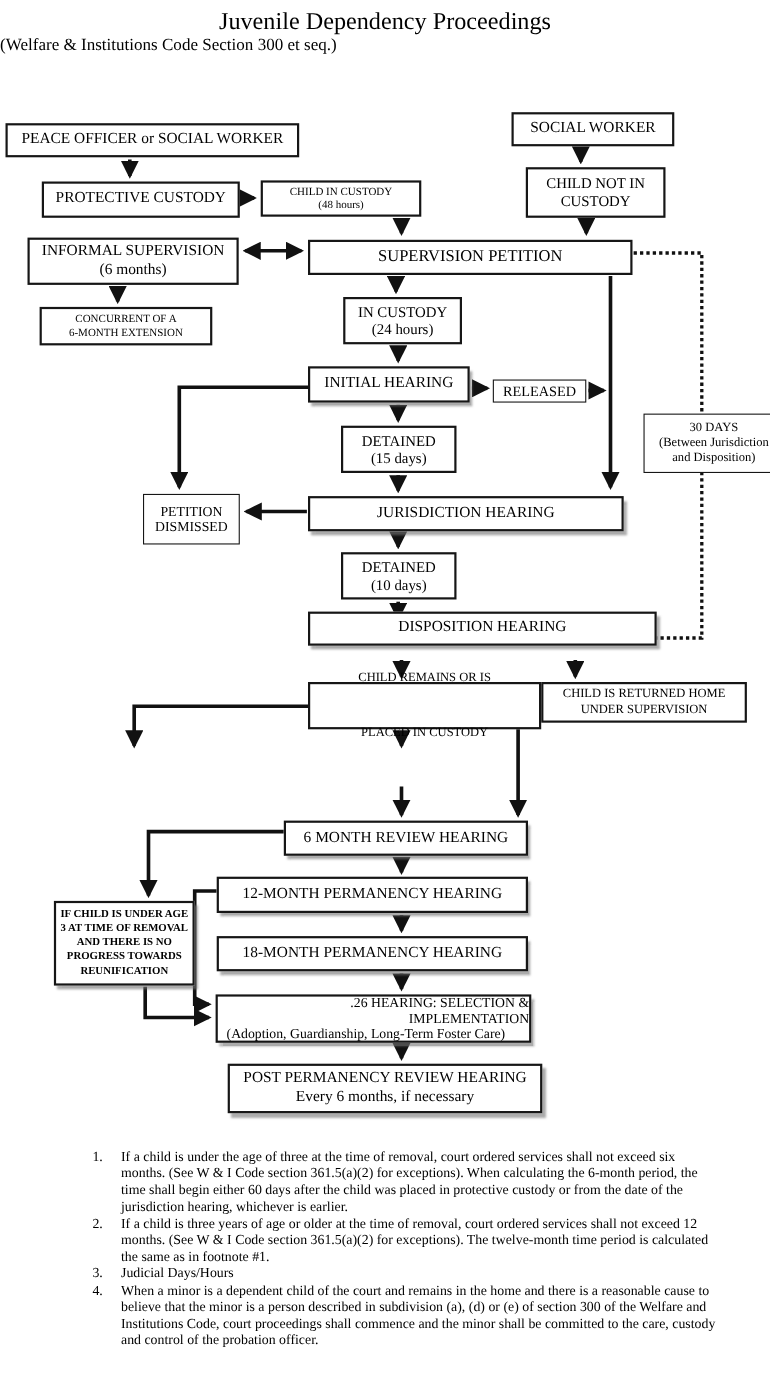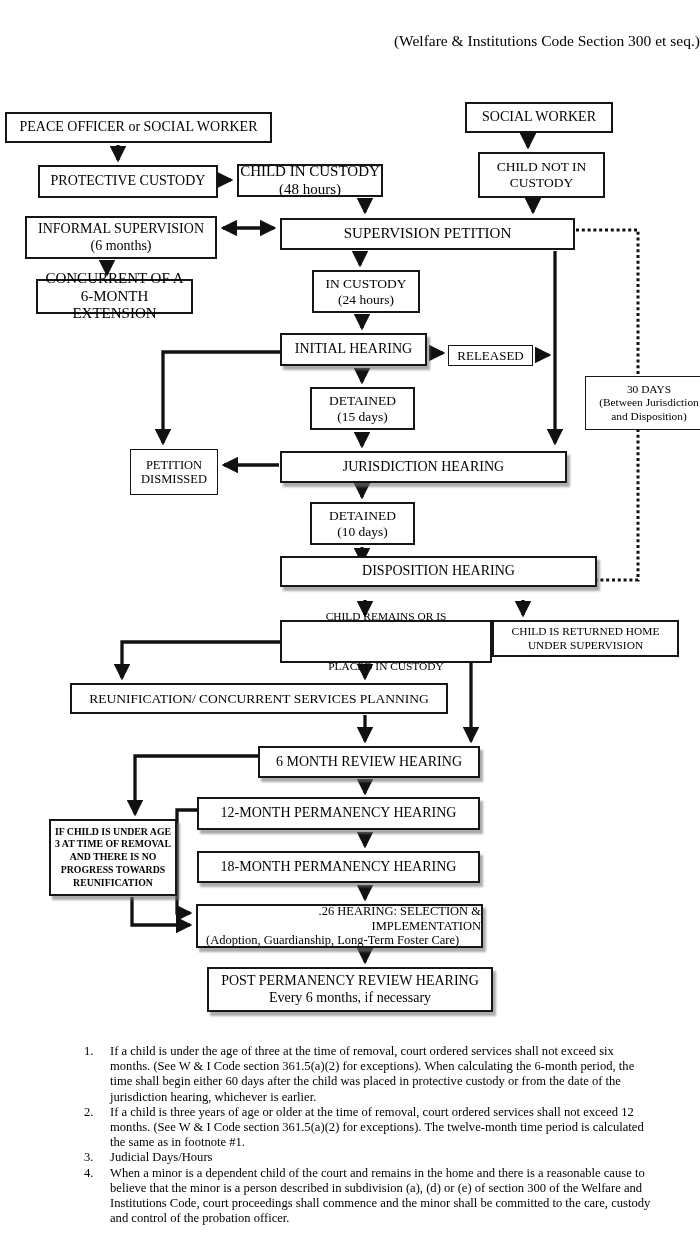--- a/index.html
+++ b/index.html
@@ -1,38 +1,39 @@
 <!DOCTYPE html>
 <html><head>
 <meta charset="utf-8">
 <style>
   html,body{margin:0;padding:0;background:#fff;}
   #canvas{position:relative;width:700px;height:1250px;background:#ffffff;overflow:hidden;
           font-family:"Liberation Serif",serif;color:#000;}
   #title{position:absolute;left:0;top:6px;width:700px;text-align:center;font-size:22px;}
-  #subtitle{position:absolute;left:0;top:32px;width:700px;text-align:right;font-size:15.5px;}
+  #subtitle{position:absolute;left:0;top:32px;width:700px;text-align:left;font-size:15.5px;}
   svg.lines{position:absolute;left:0;top:0;z-index:1;}
   .box{position:absolute;background:#fff;border:2px solid #161616;box-sizing:border-box;
        display:flex;flex-direction:column;align-items:center;justify-content:center;
        text-align:center;line-height:1.16;z-index:2;}
   .sh{box-shadow:3px 4px 2px rgba(115,115,115,0.6);}
   .f15{font-size:15px}.f14{font-size:14px}.f135{font-size:13.5px}.f13{font-size:13px}
-  .f125{font-size:12.5px}.f115{font-size:11.4px}.f11{font-size:15px}
+  .f125{font-size:12.5px}.f115{font-size:11.4px}.f11{font-size:10px}
   .f9{font-size:9.8px;font-weight:bold;line-height:1.3;}
   .la{align-items:flex-start;text-align:right;padding-left:8px;}
   #footnotes{position:absolute;left:84px;top:1044px;width:568px;font-size:12.6px;line-height:15.2px;}
   .fn{display:flex;margin:0;}
   .fn .num{width:26px;flex:none;}
   .fn .txt{flex:1;}
 </style>
 </head>
 <body>
 
 <div id="canvas">
 
+  <div id="title">Juvenile Dependency Proceedings</div>
   <div id="subtitle">(Welfare &amp; Institutions Code Section 300 et seq.)</div>
 
   <svg class="lines" width="700" height="1250" viewBox="0 0 700 1250">
     <defs>
       <marker id="ah" markerUnits="strokeWidth" markerWidth="5" markerHeight="5" viewBox="0 0 4 4" refX="3.4" refY="2" orient="auto">
         <path d="M0,0 L4,2 L0,4 z" fill="#111"></path>
       </marker>
       <marker id="ahs" markerUnits="strokeWidth" markerWidth="5" markerHeight="5" viewBox="0 0 4 4" refX="3.4" refY="2" orient="auto-start-reverse">
         <path d="M0,0 L4,2 L0,4 z" fill="#111"></path>
       </marker>
@@ -154,23 +155,20 @@
   <div class="box f115" style="left:280px;top:620px;width:212px;height:43px;gap:36px;">
     <div>CHILD REMAINS OR IS</div>
     <div>PLACED IN CUSTODY</div>
   </div>
 
   <div class="box f115" style="left:492px;top:620px;width:187px;height:37px;">
     <div>CHILD IS RETURNED HOME</div>
     <div>UNDER SUPERVISION</div>
   </div>
 
-  <div class="box f135" style="left:70px;top:683px;width:378px;height:31px;">
-    <div>REUNIFICATION/ CONCURRENT SERVICES PLANNING</div>
-  </div>
 
   <div class="box sh f14" style="left:258px;top:746px;width:222px;height:32px;">
     <div>6 MONTH REVIEW HEARING</div>
   </div>
 
   <div class="box sh f9" style="left:37px;top:819px;width:128px;height:77px;margin-left:12px;">
     <div>IF CHILD IS UNDER AGE</div>
     <div>3 AT TIME OF REMOVAL</div>
     <div>AND THERE IS NO</div>
     <div>PROGRESS TOWARDS</div>

